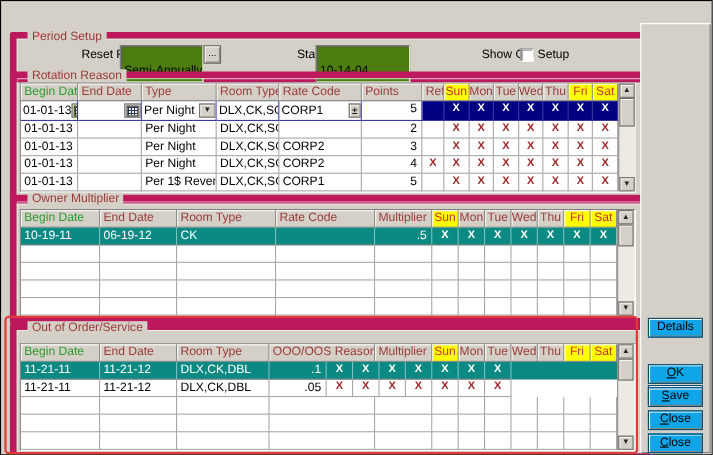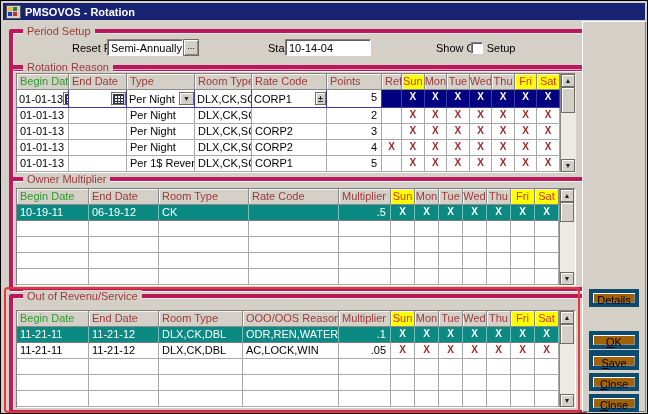--- a/index.html
+++ b/index.html
@@ -5,25 +5,25 @@
   html,body{margin:0;padding:0;background:#ffffff;font-family:"Liberation Sans",sans-serif;}
   .window{position:relative;width:648px;height:414px;background:#d4d0c8;border:1px solid #000;box-sizing:border-box;overflow:hidden;font-size:11px;color:#000;}
   .titlebar{position:absolute;top:2px;left:2px;right:2px;height:17px;background:#182272;color:#fff;display:flex;align-items:center;gap:4px;padding-left:3px;font-weight:bold;font-size:11px;}
   .app-icon{width:13px;height:12px;display:inline-block;position:relative;background:#d4d0c8;border:1px solid #555;}
   .app-icon i{position:absolute;display:block;}
   .app-icon .a{left:1px;top:1px;width:4px;height:4px;background:#e8c020;}
   .app-icon .b{left:6px;top:1px;width:4px;height:4px;background:#2e7d32;}
   .app-icon .c{left:1px;top:6px;width:4px;height:4px;background:#1a3db5;}
   .app-icon .d{left:6px;top:6px;width:4px;height:4px;background:#c03030;}
 
-  .groupbox{position:absolute;border:4px solid #be185d;border-radius:2px;box-shadow:1px 1px 0 rgba(255,255,255,.8), inset 1px 1px 0 rgba(255,255,255,.6);}
+  .groupbox{position:absolute;border:6px solid #be185d;border-radius:2px;box-shadow:1px 1px 0 rgba(255,255,255,.8), inset 1px 1px 0 rgba(255,255,255,.6);}
   .legend{position:absolute;top:-8px;left:10px;background:#d4d0c8;padding:0 4px;color:#9c3a3a;font-size:11px;white-space:nowrap;}
 
   .sunken{border:1px solid;border-color:#808080 #ffffff #ffffff #808080;box-shadow:inset 1px 1px 0 #5f5f5f;}
-  .field{position:absolute;height:17px;background:#ffffff;box-sizing:border-box;padding:2px 3px;white-space:nowrap;overflow:hidden;}
+  .field{position:absolute;height:17px;background:#4d7c0f;box-sizing:border-box;padding:16px 3px;white-space:nowrap;overflow:hidden;}
   .label{position:absolute;height:14px;white-space:nowrap;margin-left:29px;}
   .mini-btn{position:absolute;width:16px;height:17px;background:#d4d0c8;border:1px solid #6f6d66;box-shadow:inset 1px 1px 0 #fff, inset -1px -1px 0 #8a887f;box-sizing:border-box;text-align:center;line-height:13px;font-size:9px;}
   .checkbox{position:absolute;width:12px;height:12px;background:#fff;border:1px solid;border-color:#808080 #fff #fff #808080;box-shadow:inset 1px 1px 0 #5f5f5f;box-sizing:border-box;}
 
   .tablebox{position:absolute;background:#fff;border:1px solid;border-color:#808080 #ffffff #ffffff #808080;box-sizing:border-box;display:flex;}
   .grid{display:flex;flex-direction:column;}
   .tr{display:flex;height:16px;box-sizing:border-box;}
   .tr.edit{height:18px;}
   .td{box-sizing:border-box;border-right:1px solid #a8a8a8;border-bottom:1px solid #a8a8a8;padding:1px 3px;line-height:12px;white-space:nowrap;overflow:hidden;font-size:11px;}
   .th{background:#d4d0c8;color:#9c3a3a;border-right:1px solid #8a8a8a;border-bottom:1px solid #8a8a8a;box-shadow:inset 1px 1px 0 #f5f4f0;}
@@ -55,40 +55,31 @@
 
   
   .vscroll{width:15px;background:#eceae2;border-left:1px solid #8a8a8a;position:relative;flex:0 0 15px;}
   .sb-btn{position:absolute;left:0;width:14px;height:13px;background:#d4d0c8;border:1px solid #6f6d66;box-shadow:inset 1px 1px 0 #fff;box-sizing:border-box;text-align:center;font-size:7px;line-height:11px;color:#222;}
   .sb-up{top:0;}
   .sb-down{bottom:0;}
   .sb-thumb{position:absolute;left:0;width:14px;background:#d4d0c8;border:1px solid #6f6d66;box-shadow:inset 1px 1px 0 #fff;box-sizing:border-box;}
 
   
   .side-panel{position:absolute;left:581px;top:20px;width:64px;height:391px;background:#d4d0c8;box-shadow:inset 1px 1px 0 #fff, inset -1px -1px 0 #808080;}
-  .btn{position:absolute;left:7px;width:50px;height:18px;background:#a16207;border:4px solid #0c4a6e;box-shadow:inset 1px 1px 0 #fff, inset -1px -1px 0 #8a887f;box-sizing:border-box;text-align:center;font-size:11px;color:#000;cursor:default;}
+  .btn{position:absolute;left:7px;width:50px;height:18px;background:#0ea5e9;border:1px solid #0c4a6e;box-shadow:inset 1px 1px 0 #fff, inset -1px -1px 0 #8a887f;box-sizing:border-box;text-align:center;font-size:11px;color:#000;cursor:default;}
   .btn .lbl{display:block;line-height:15px;}
   .btn.u .lbl::first-letter{text-decoration:underline;}
 
   .highlight-rect{position:absolute;left:3px;top:286px;width:572px;height:122px;border:2px solid #e23a3a;border-radius:4px;pointer-events:none;}
 </style>
 </head>
 <body>
 
 <div class="window">
 
-  <div class="titlebar">
-    <span class="app-icon">
-        <i class="a"></i>
-        <i class="b"></i>
-        <i class="c"></i>
-        <i class="d"></i>
-      </span>
-    <span>PMSOVOS - Rotation</span>
-  </div>
 
   <div class="groupbox" style="left:8px;top:28px;width:570px;height:34px;">
     <span class="legend">Period Setup</span>
     <span class="label" style="left:30px;top:9px;width:60px;text-align:right;">Reset Period</span>
     <div class="field sunken" style="left:94px;top:6px;width:76px;">Semi-Annually</div>
     <div class="mini-btn" style="left:170px;top:6px;">...</div>
     <span class="label" style="left:226px;top:9px;width:44px;">Start Date</span>
     <div class="field sunken" style="left:272px;top:6px;width:86px;">10-14-04</div>
     <span class="label" style="left:394px;top:9px;">Show Old Setup</span>
     <div class="checkbox" style="left:458px;top:9px;"></div>
@@ -318,56 +309,54 @@
       </div>
       <div class="vscroll">
         <div class="sb-btn sb-up">▲</div>
         <div class="sb-thumb" style="top:13px;height:20px;"></div>
         <div class="sb-btn sb-down">▼</div>
       </div>
     </div>
   </div>
 
   <div class="groupbox" style="left:8px;top:293px;width:570px;height:112px;">
-    <span class="legend">Out of Revenu/Service</span>
+    <span class="legend">Out of Order/Service</span>
     <div class="tablebox" style="left:3px;top:12px;width:560px;height:98px;">
       <div class="grid" style="width:543px;">
         <div class="tr">
           <div class="td th green oo-begin">Begin Date</div>
           <div class="td th oo-end">End Date</div>
           <div class="td th oo-room">Room Type</div>
           <div class="td th oo-reason">OOO/OOS Reason</div>
           <div class="td th oo-mult">Multiplier</div>
           <div class="td th day yellow dayw">Sun</div>
           <div class="td th day dayw">Mon</div>
           <div class="td th day dayw">Tue</div>
           <div class="td th day dayw">Wed</div>
           <div class="td th day dayw">Thu</div>
           <div class="td th day yellow dayw">Fri</div>
           <div class="td th day yellow dayw">Sat</div>
         </div>
         <div class="tr row-teal">
           <div class="td oo-begin">11-21-11</div>
           <div class="td oo-end">11-21-12</div>
           <div class="td oo-room">DLX,CK,DBL</div>
-          <div class="td oo-reason">ODR,REN,WATER</div>
           <div class="td num oo-mult">.1</div>
           <div class="td xcell dayw">X</div>
           <div class="td xcell dayw">X</div>
           <div class="td xcell dayw">X</div>
           <div class="td xcell dayw">X</div>
           <div class="td xcell dayw">X</div>
           <div class="td xcell dayw">X</div>
           <div class="td xcell dayw">X</div>
         </div>
         <div class="tr">
           <div class="td oo-begin">11-21-11</div>
           <div class="td oo-end">11-21-12</div>
           <div class="td oo-room">DLX,CK,DBL</div>
-          <div class="td oo-reason">AC,LOCK,WIN</div>
           <div class="td num oo-mult">.05</div>
           <div class="td xcell dayw">X</div>
           <div class="td xcell dayw">X</div>
           <div class="td xcell dayw">X</div>
           <div class="td xcell dayw">X</div>
           <div class="td xcell dayw">X</div>
           <div class="td xcell dayw">X</div>
           <div class="td xcell dayw">X</div>
         </div>
         <div class="tr">

